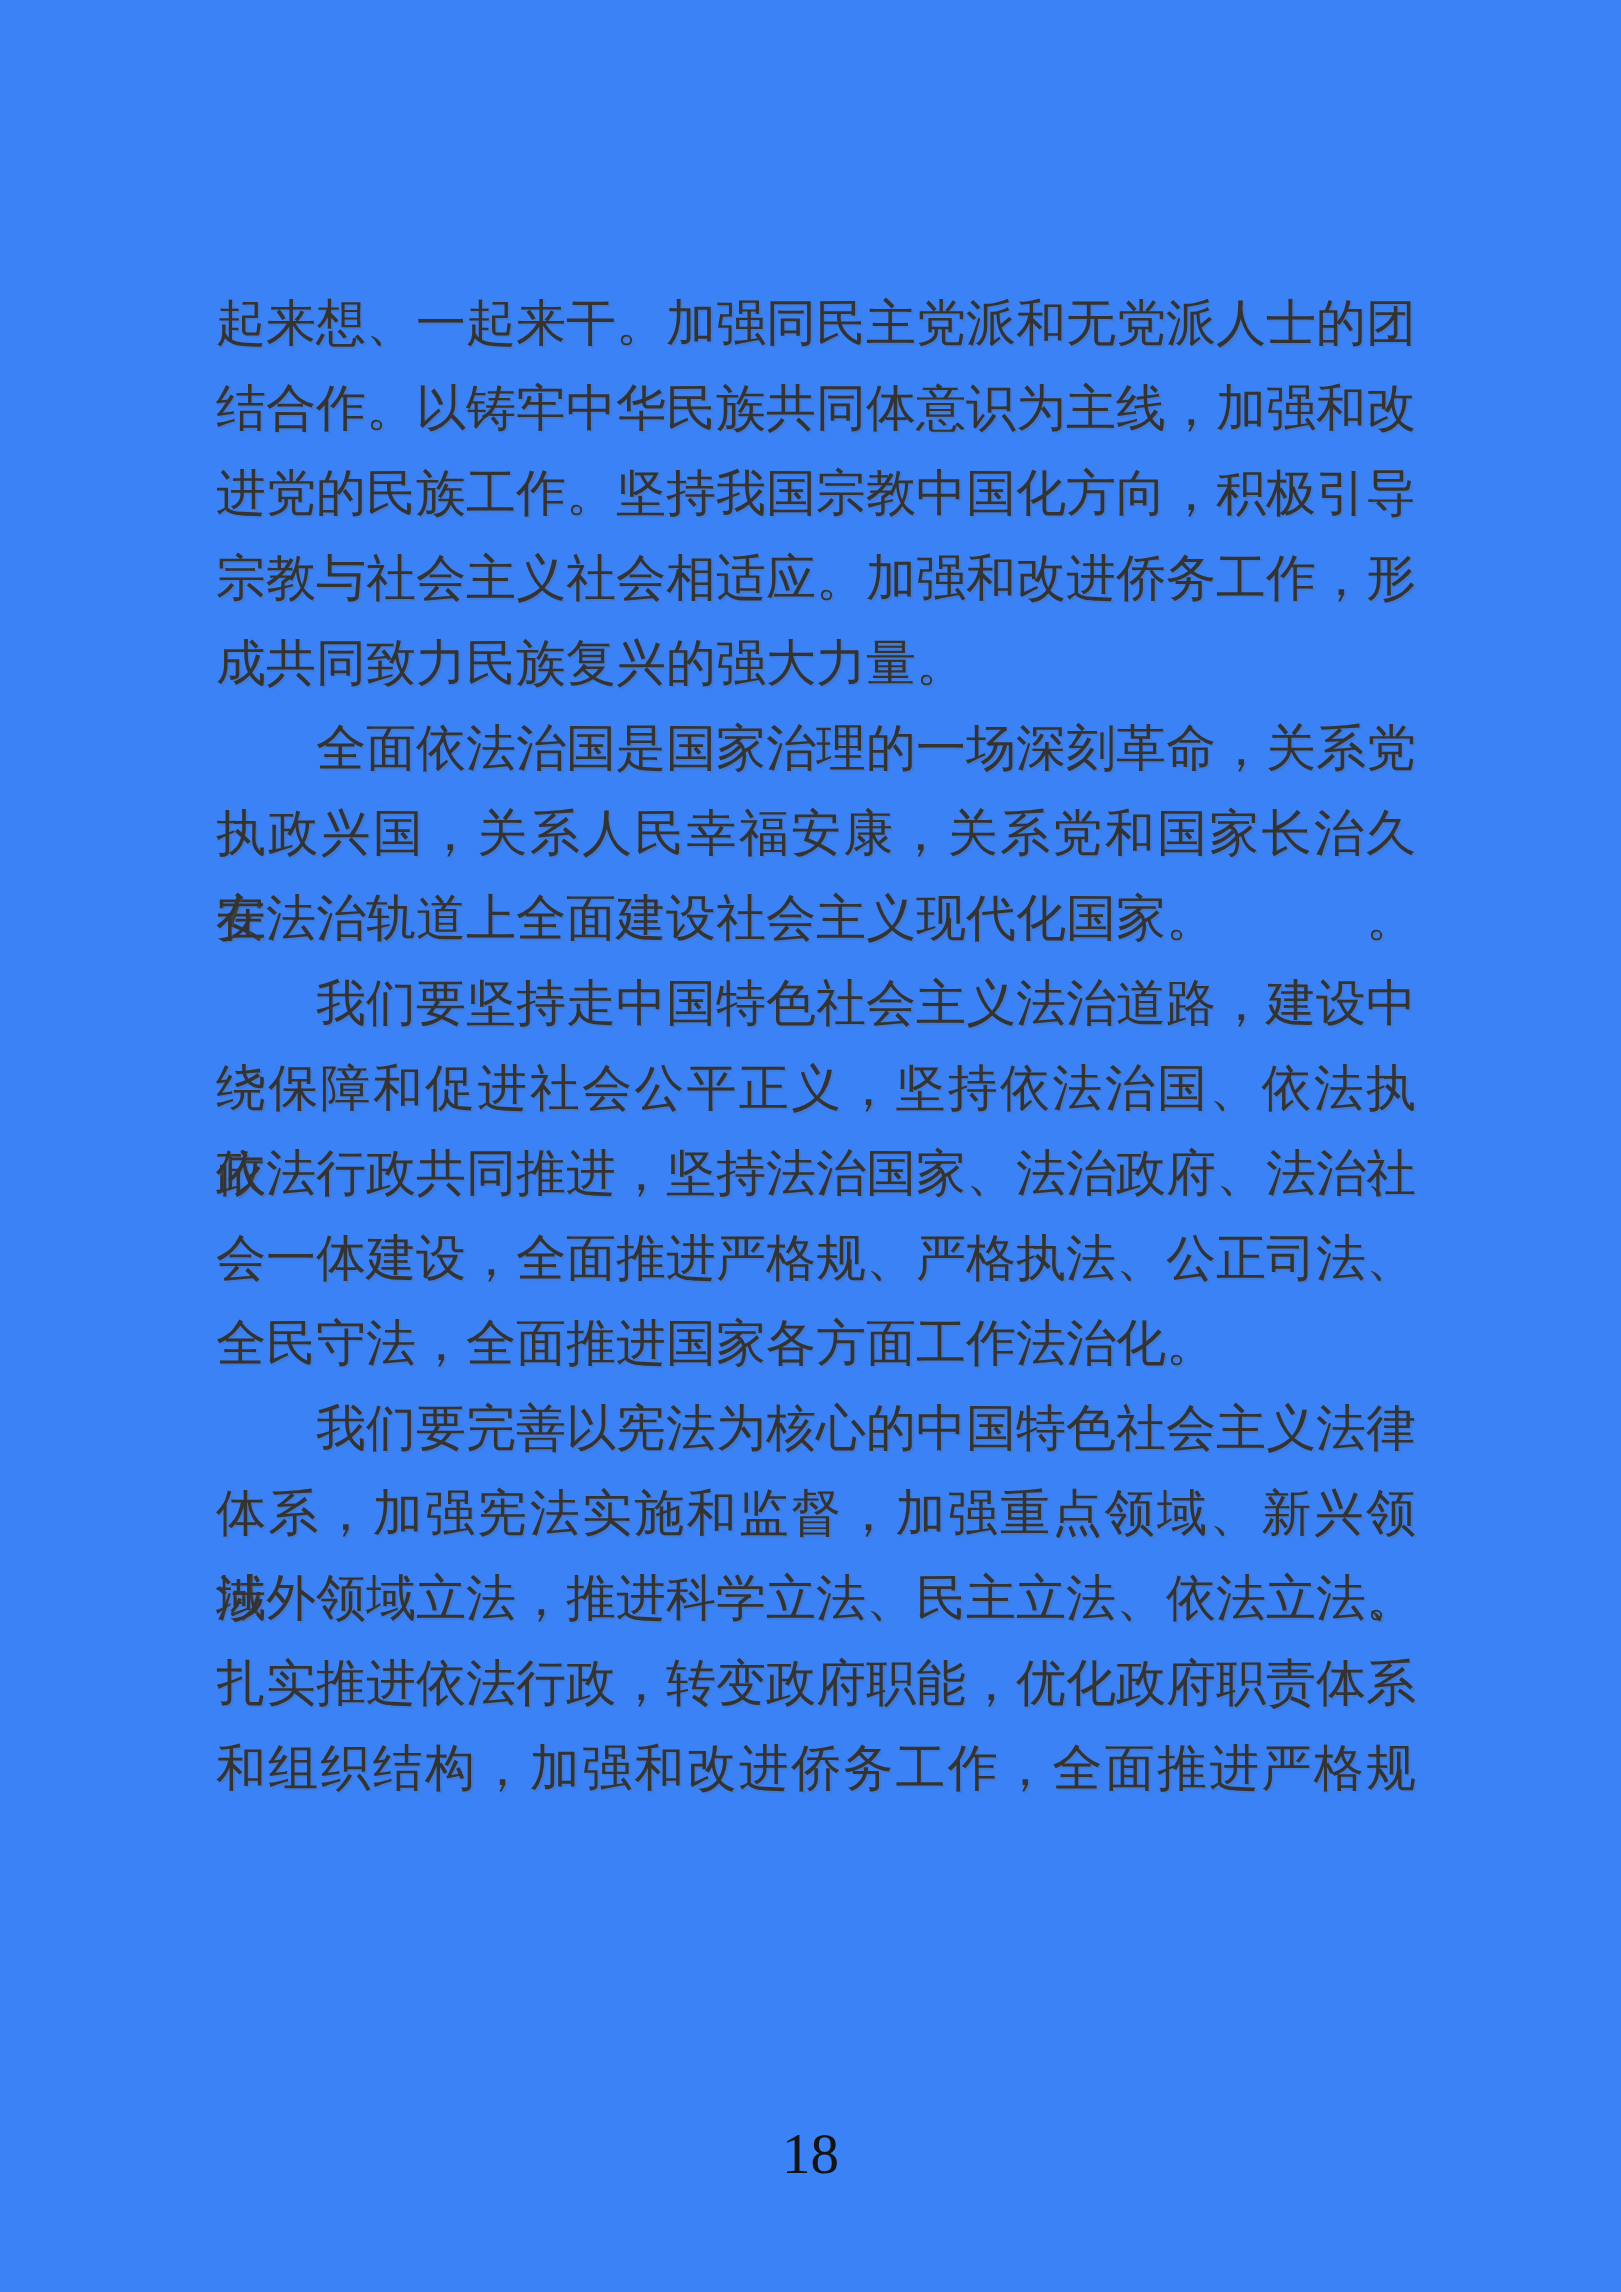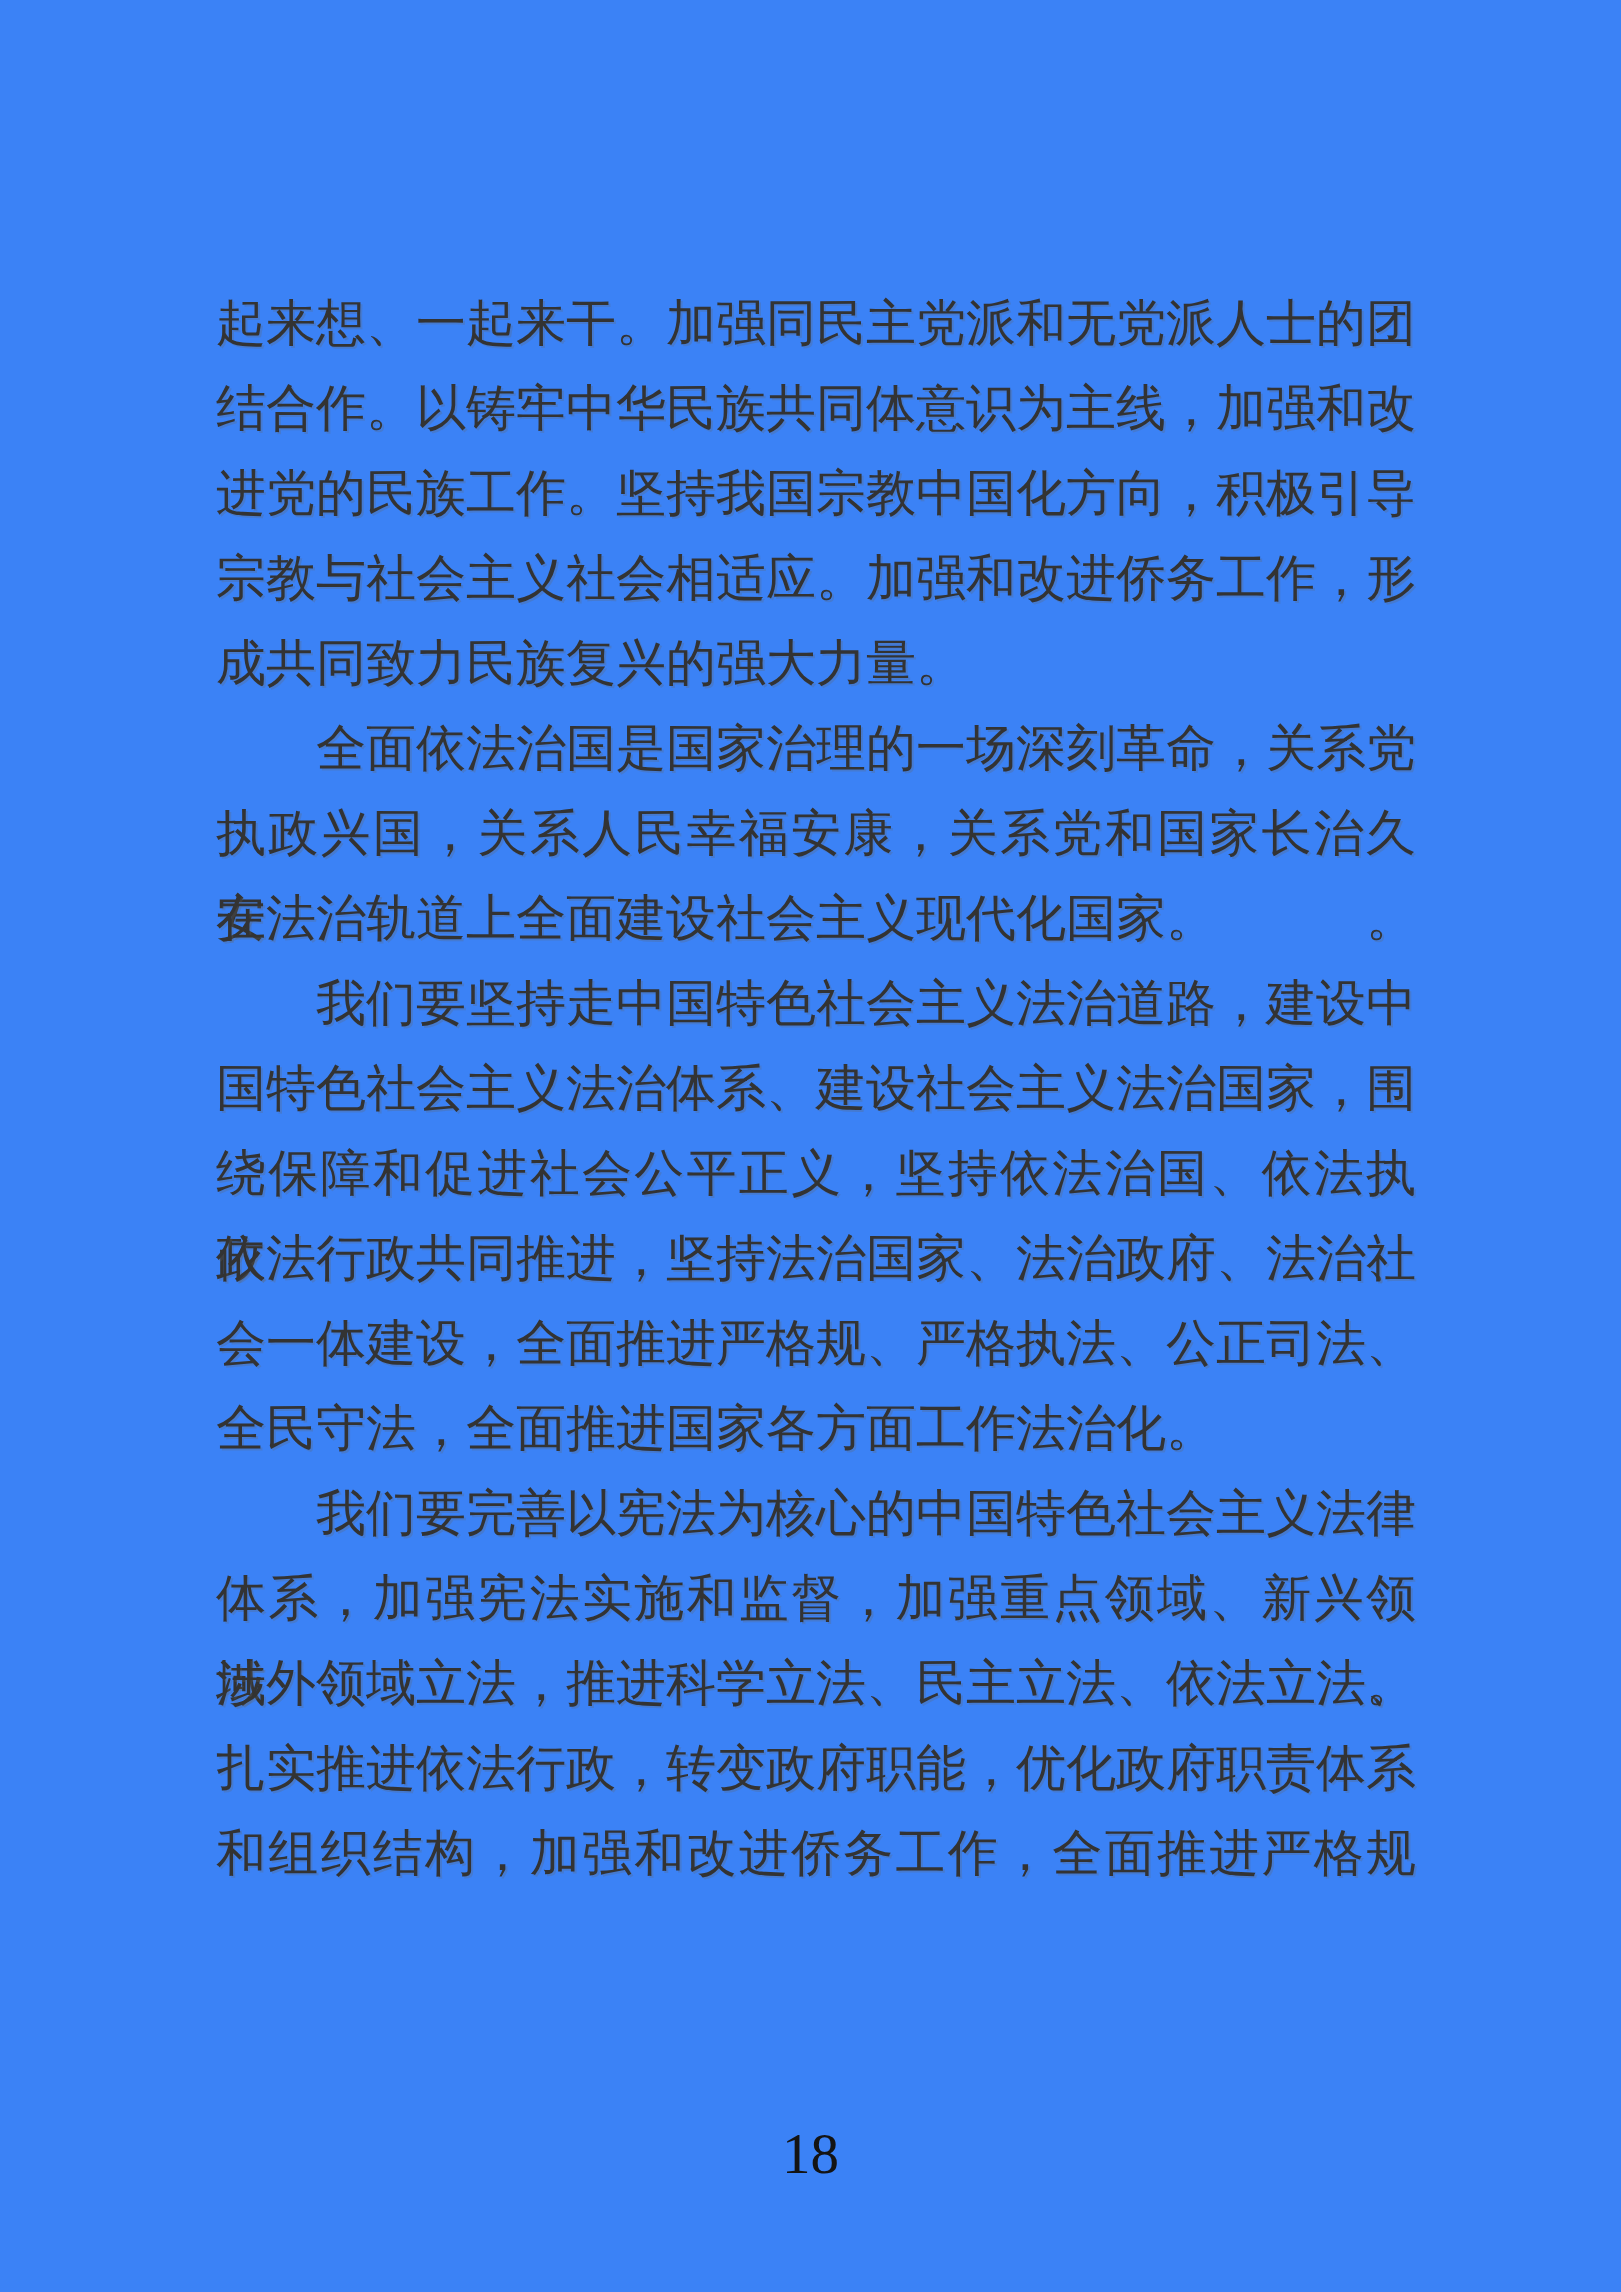--- a/index.html
+++ b/index.html
@@ -71,21 +71,20 @@
   <div class="textblock">
     <div class="line fill">起来想、一起来干。加强同民主党派和无党派人士的团</div>
     <div class="line fill">结合作。以铸牢中华民族共同体意识为主线，加强和改</div>
     <div class="line fill">进党的民族工作。坚持我国宗教中国化方向，积极引导</div>
     <div class="line fill">宗教与社会主义社会相适应。加强和改进侨务工作，形</div>
     <div class="line left">成共同致力民族复兴的强大力量。</div>
     <div class="line fill indent">全面依法治国是国家治理的一场深刻革命，关系党</div>
     <div class="line fill">执政兴国，关系人民幸福安康，关系党和国家长治久安。</div>
     <div class="line left">在法治轨道上全面建设社会主义现代化国家。</div>
     <div class="line fill indent">我们要坚持走中国特色社会主义法治道路，建设中</div>
-    <div class="line fill">国特色社会主义法治体系、建设社会主义法治国家，围</div>
     <div class="line fill">绕保障和促进社会公平正义，坚持依法治国、依法执政、</div>
     <div class="line fill">依法行政共同推进，坚持法治国家、法治政府、法治社</div>
     <div class="line fill">会一体建设，全面推进严格规、严格执法、公正司法、</div>
     <div class="line left">全民守法，全面推进国家各方面工作法治化。</div>
     <div class="line fill indent">我们要完善以宪法为核心的中国特色社会主义法律</div>
     <div class="line fill">体系，加强宪法实施和监督，加强重点领域、新兴领域、</div>
     <div class="line fill">涉外领域立法，推进科学立法、民主立法、依法立法。</div>
     <div class="line fill">扎实推进依法行政，转变政府职能，优化政府职责体系</div>
     <div class="line fill">和组织结构，加强和改进侨务工作，全面推进严格规</div>
   </div>

